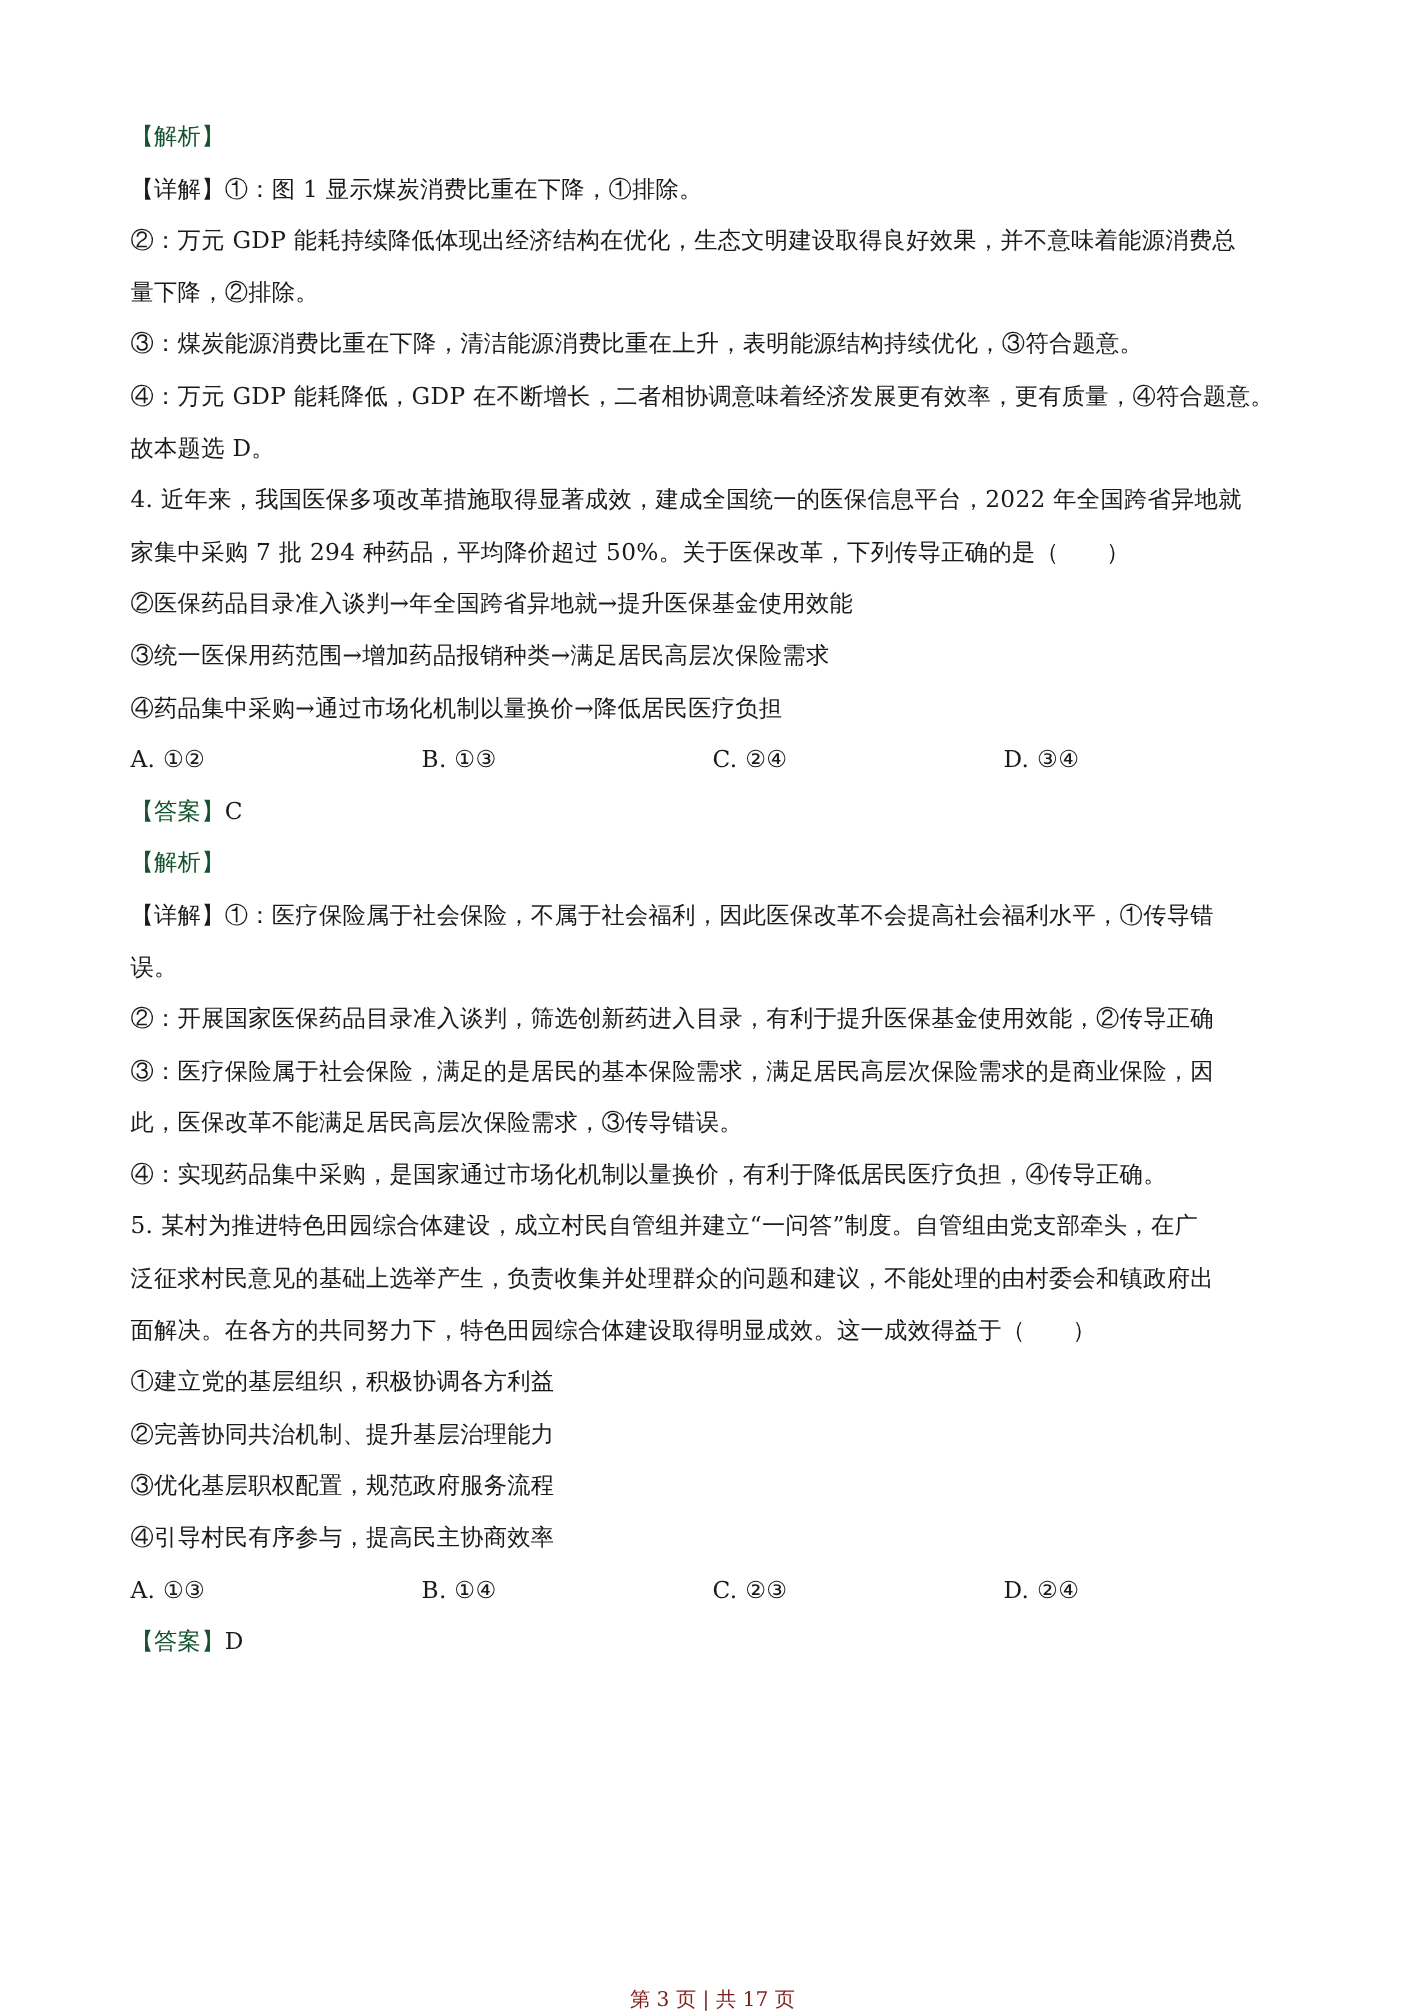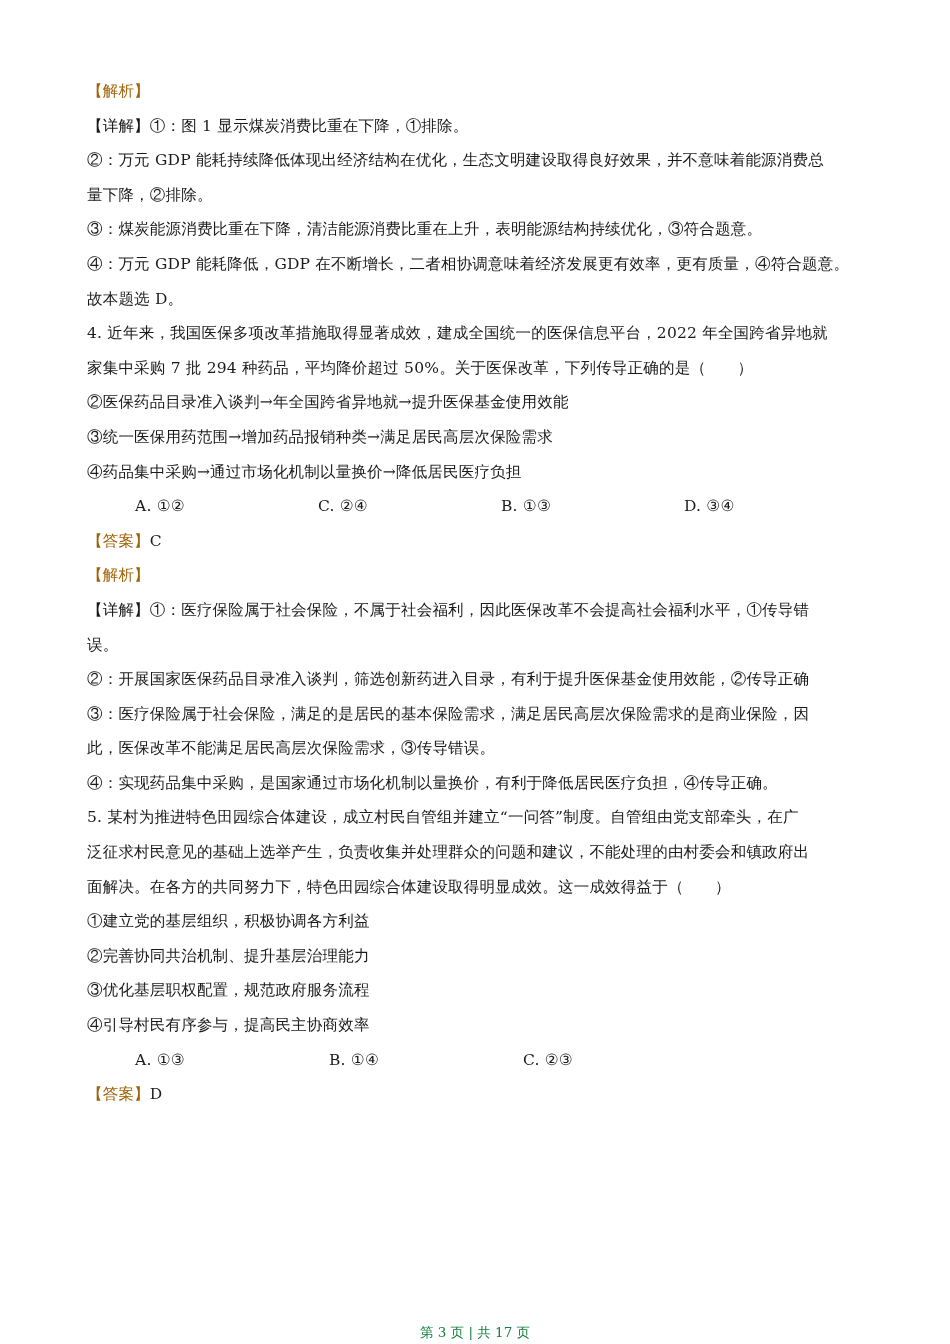--- a/index.html
+++ b/index.html
@@ -6,26 +6,26 @@
     body {
       width: 950px; height: 1344px; position: relative; overflow: hidden;
       font-family: "DejaVu Serif", "Liberation Serif", serif;
       color: #1a1a1a;
     }
     .page { position: absolute; left: 87px; top: 74px; width: 780px; }
     .line {
       font-size: 15.5px; line-height: 34.6px; height: 34.6px;
       white-space: nowrap; letter-spacing: 0.2px;
     }
-    .tag { color: #a16207; margin-top: 42px; }
-    .options { display: flex; margin-left: 48px; }
+    .tag { color: #14532d; margin-top: 42px; }
+    .options { display: flex; }
     .options .opt { width: 194px; }
     .footer {
       position: absolute; left: 0; right: 0; top: 1324px;
-      text-align: center; font-size: 13.5px; color: #15803d;
+      text-align: center; font-size: 13.5px; color: #7f1d1d;
     }
   </style>
 </head>
 <body>
 
 <div class="page">
 
   <div class="line"><span class="tag">【解析】</span></div>
   <div class="line"><span>【详解】</span><span>①：图 1 显示煤炭消费比重在下降，①排除。</span></div>
   <div class="line">②：万元 GDP 能耗持续降低体现出经济结构在优化，生态文明建设取得良好效果，并不意味着能源消费总</div>
@@ -34,22 +34,22 @@
   <div class="line">④：万元 GDP 能耗降低，GDP 在不断增长，二者相协调意味着经济发展更有效率，更有质量，④符合题意。</div>
   <div class="line">故本题选 D。</div>
 
   <div class="line">4. 近年来，我国医保多项改革措施取得显著成效，建成全国统一的医保信息平台，2022 年全国跨省异地就</div>
   <div class="line">家集中采购 7 批 294 种药品，平均降价超过 50%。关于医保改革，下列传导正确的是（　　）</div>
   <div class="line">②医保药品目录准入谈判→年全国跨省异地就→提升医保基金使用效能</div>
   <div class="line">③统一医保用药范围→增加药品报销种类→满足居民高层次保险需求</div>
   <div class="line">④药品集中采购→通过市场化机制以量换价→降低居民医疗负担</div>
   <div class="line options">
     <span class="opt">A. ①②</span>
+    <span class="opt">B. ①③</span>
     <span class="opt">C. ②④</span>
-    <span class="opt">B. ①③</span>
     <span class="opt">D. ③④</span>
   </div>
   <div class="line"><span class="tag">【答案】</span><span>C</span></div>
   <div class="line"><span class="tag">【解析】</span></div>
   <div class="line"><span>【详解】</span><span>①：医疗保险属于社会保险，不属于社会福利，因此医保改革不会提高社会福利水平，①传导错</span></div>
   <div class="line">误。</div>
   <div class="line">②：开展国家医保药品目录准入谈判，筛选创新药进入目录，有利于提升医保基金使用效能，②传导正确</div>
   <div class="line">③：医疗保险属于社会保险，满足的是居民的基本保险需求，满足居民高层次保险需求的是商业保险，因</div>
   <div class="line">此，医保改革不能满足居民高层次保险需求，③传导错误。</div>
   <div class="line">④：实现药品集中采购，是国家通过市场化机制以量换价，有利于降低居民医疗负担，④传导正确。</div>
@@ -58,17 +58,18 @@
   <div class="line">泛征求村民意见的基础上选举产生，负责收集并处理群众的问题和建议，不能处理的由村委会和镇政府出</div>
   <div class="line">面解决。在各方的共同努力下，特色田园综合体建设取得明显成效。这一成效得益于（　　）</div>
   <div class="line">①建立党的基层组织，积极协调各方利益</div>
   <div class="line">②完善协同共治机制、提升基层治理能力</div>
   <div class="line">③优化基层职权配置，规范政府服务流程</div>
   <div class="line">④引导村民有序参与，提高民主协商效率</div>
   <div class="line options">
     <span class="opt">A. ①③</span>
     <span class="opt">B. ①④</span>
     <span class="opt">C. ②③</span>
+    <span class="opt">D. ②④</span>
   </div>
   <div class="line"><span class="tag">【答案】</span><span>D</span></div>
 </div>
 
 <div class="footer">第 3 页 | 共 17 页</div>
 
 </body></html>

